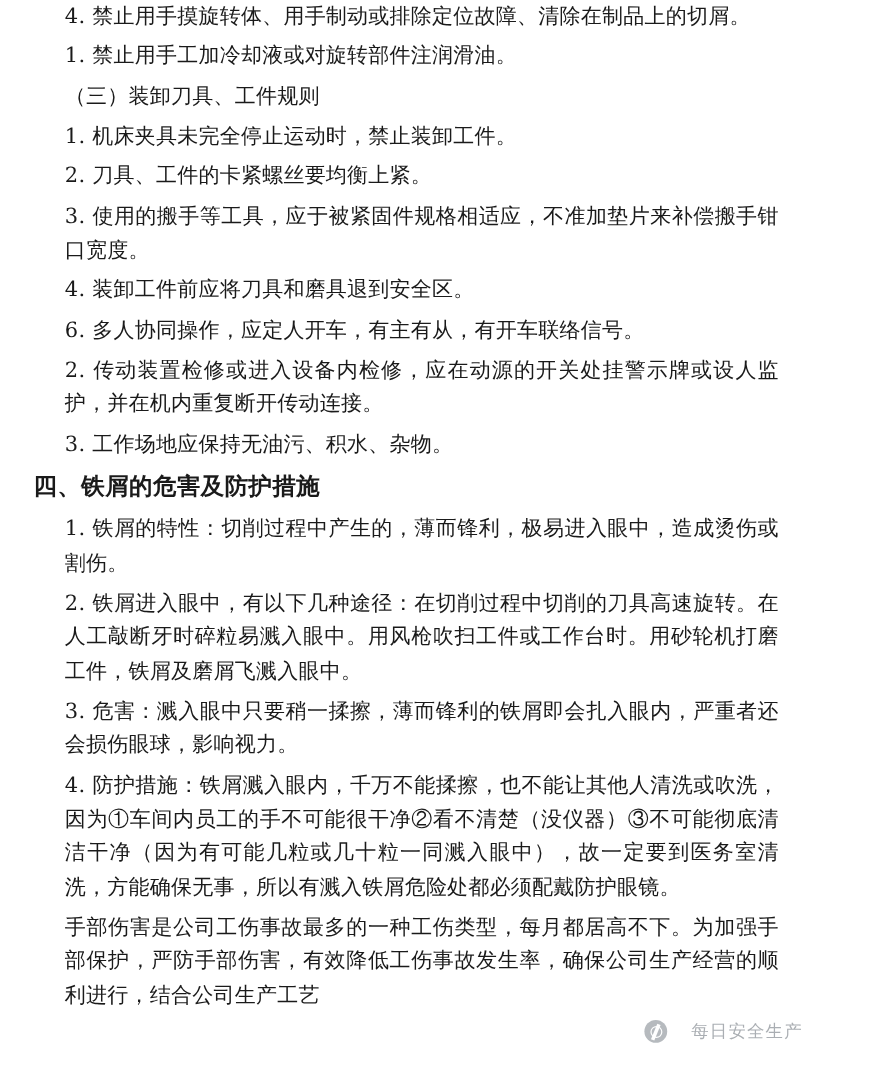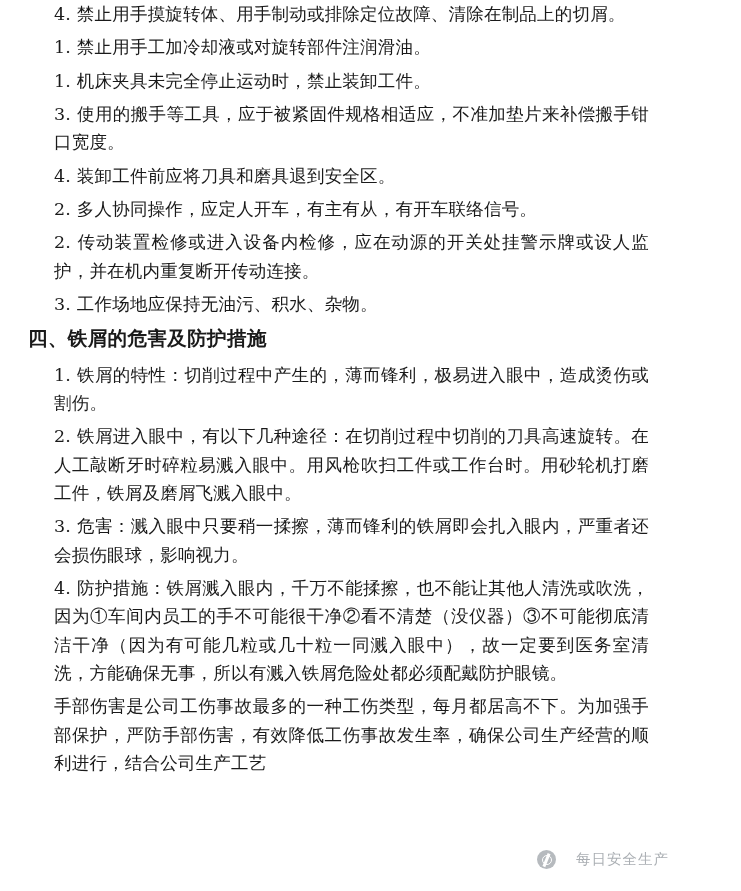--- a/index.html
+++ b/index.html
@@ -92,24 +92,26 @@
   }
 </style>
 </head>
 <body>
 
 <div class="page">
 
   <div id="doc-body">
       <p class="para indent1">4. 禁止用手摸旋转体、用手制动或排除定位故障、清除在制品上的切屑。</p>
       <p class="para indent1">1. 禁止用手工加冷却液或对旋转部件注润滑油。</p>
+      <p class="para indent1">（三）装卸刀具、工件规则</p>
       <p class="para indent1">1. 机床夹具未完全停止运动时，禁止装卸工件。</p>
+      <p class="para indent1">2. 刀具、工件的卡紧螺丝要均衡上紧。</p>
       <p class="para indent1">3. 使用的搬手等工具，应于被紧固件规格相适应，不准加垫片来补偿搬手钳口宽度。</p>
       <p class="para indent1">4. 装卸工件前应将刀具和磨具退到安全区。</p>
-      <p class="para indent1">2. 多人协同操作，应定人开车，有主有从，有开车联络信号。</p>
+      <p class="para indent1">6. 多人协同操作，应定人开车，有主有从，有开车联络信号。</p>
       <p class="para indent1">2. 传动装置检修或进入设备内检修，应在动源的开关处挂警示牌或设人监护，并在机内重复断开传动连接。</p>
       <p class="para indent1">3. 工作场地应保持无油污、积水、杂物。</p>
       <p class="heading">四、铁屑的危害及防护措施</p>
       <p class="para indent1">1. 铁屑的特性：切削过程中产生的，薄而锋利，极易进入眼中，造成烫伤或割伤。</p>
       <p class="para indent1">2. 铁屑进入眼中，有以下几种途径：在切削过程中切削的刀具高速旋转。在人工敲断牙时碎粒易溅入眼中。用风枪吹扫工件或工作台时。用砂轮机打磨工件，铁屑及磨屑飞溅入眼中。</p>
       <p class="para indent1">3. 危害：溅入眼中只要稍一揉擦，薄而锋利的铁屑即会扎入眼内，严重者还会损伤眼球，影响视力。</p>
       <p class="para indent1">4. 防护措施：铁屑溅入眼内，千万不能揉擦，也不能让其他人清洗或吹洗，因为①车间内员工的手不可能很干净②看不清楚（没仪器）③不可能彻底清洁干净（因为有可能几粒或几十粒一同溅入眼中），故一定要到医务室清洗，方能确保无事，所以有溅入铁屑危险处都必须配戴防护眼镜。</p>
       <p class="para indent1">手部伤害是公司工伤事故最多的一种工伤类型，每月都居高不下。为加强手部保护，严防手部伤害，有效降低工伤事故发生率，确保公司生产经营的顺利进行，结合公司生产工艺</p>
     </div>
 

